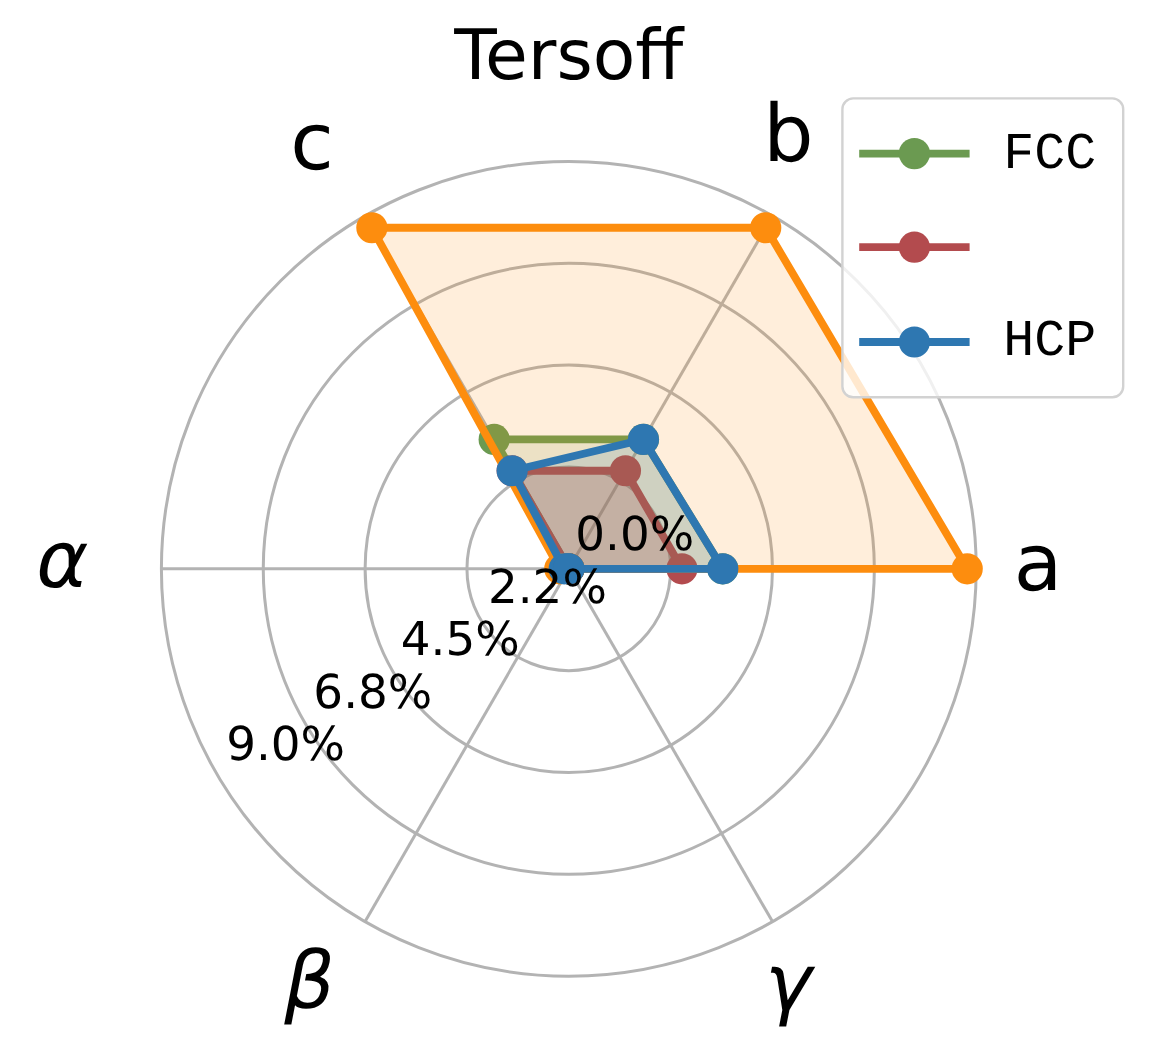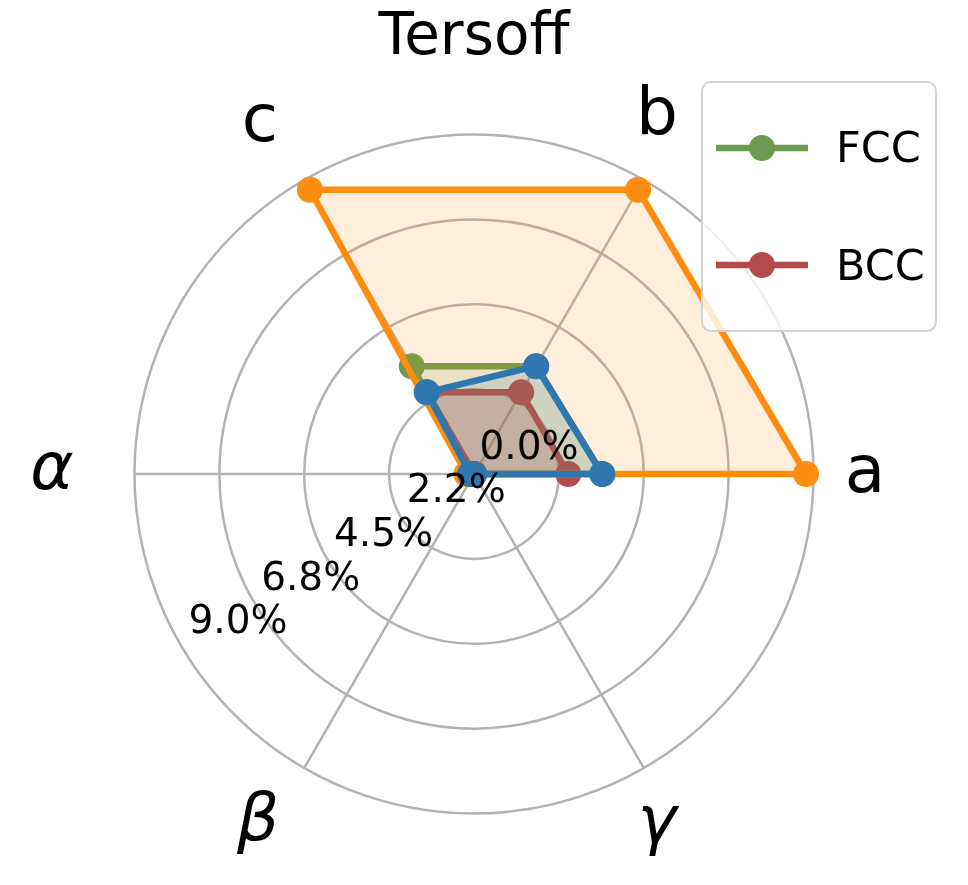--- a/index.html
+++ b/index.html
@@ -1,26 +1,26 @@
 <!DOCTYPE html>
 <html><head>
 <meta charset="utf-8">
 <style>
   html,body{margin:0;padding:0;background:#fff;}
   body{width:968px;height:885px;position:relative;overflow:hidden;
        font-family:"DejaVu Sans","Liberation Sans",sans-serif;}
   #stage{position:absolute;left:0;top:0;width:968px;height:885px;}
   #chart-svg{position:absolute;left:0;top:0;}
-  #chart-title{position:absolute;left:0;top:0;width:948px;text-align:center;
+  #chart-title{position:absolute;left:0;top:12px;width:948px;text-align:center;
        font-size:58px;color:#000;}
   #legend{position:absolute;left:701px;top:81px;width:236px;height:251px;
        background:rgba(255,255,255,0.8);border:2.5px solid #d2d2d2;border-radius:10px;
        box-sizing:border-box;display:flex;flex-direction:column;justify-content:space-around;
        padding:6px 0 6px 11px;}
-  .legend-row{display:flex;align-items:center;height:58px;}
+  .legend-row{display:flex;align-items:center;height:58px;font-family:Liberation Mono, monospace;}
   .legend-row svg{flex:0 0 auto;}
   .legend-label{font-size:43px;color:#000;margin-left:26px;line-height:1;}
 </style>
 </head>
 <body>
 
 <div id="stage">
   <svg id="chart-svg" width="968" height="885" viewBox="0 0 968 885">
       <circle cx="474" cy="474" r="84.875" fill="none" stroke="#b3b3b3" stroke-width="2.5"></circle>
       <circle cx="474" cy="474" r="169.75" fill="none" stroke="#b3b3b3" stroke-width="2.5"></circle>
@@ -83,16 +83,22 @@
           <line x1="2" y1="17" x2="94" y2="17" stroke="#6b9a51" stroke-width="6.5"></line>
           <circle cx="48" cy="17" r="13" fill="#6b9a51"></circle>
         </svg>
         <span class="legend-label">FCC</span>
       </div>
       <div class="legend-row">
         <svg width="96" height="34">
           <line x1="2" y1="17" x2="94" y2="17" stroke="#b34b4e" stroke-width="6.5"></line>
           <circle cx="48" cy="17" r="13" fill="#b34b4e"></circle>
         </svg>
-        <span class="legend-label">BCC</span>
+      </div>
+      <div class="legend-row">
+        <svg width="96" height="34">
+          <line x1="2" y1="17" x2="94" y2="17" stroke="#2e77b1" stroke-width="6.5"></line>
+          <circle cx="48" cy="17" r="13" fill="#2e77b1"></circle>
+        </svg>
+        <span class="legend-label">HCP</span>
       </div>
     </div>
 </div>
 
 </body></html>

